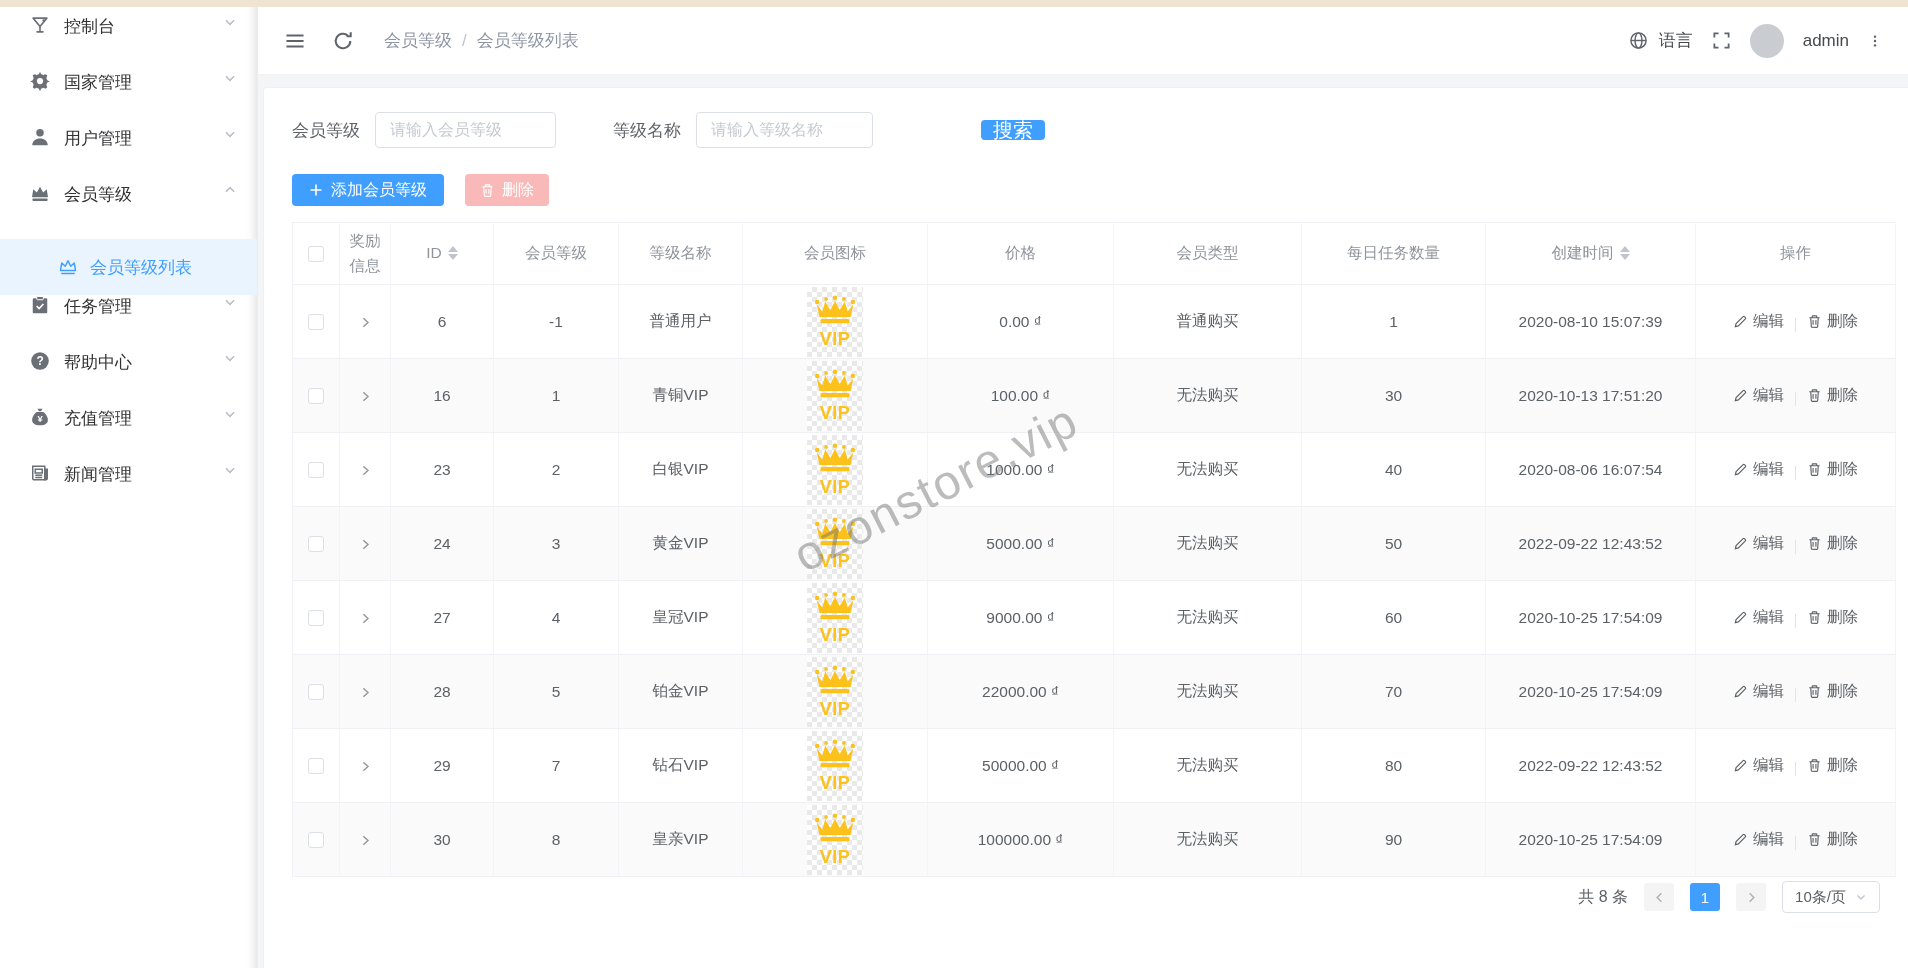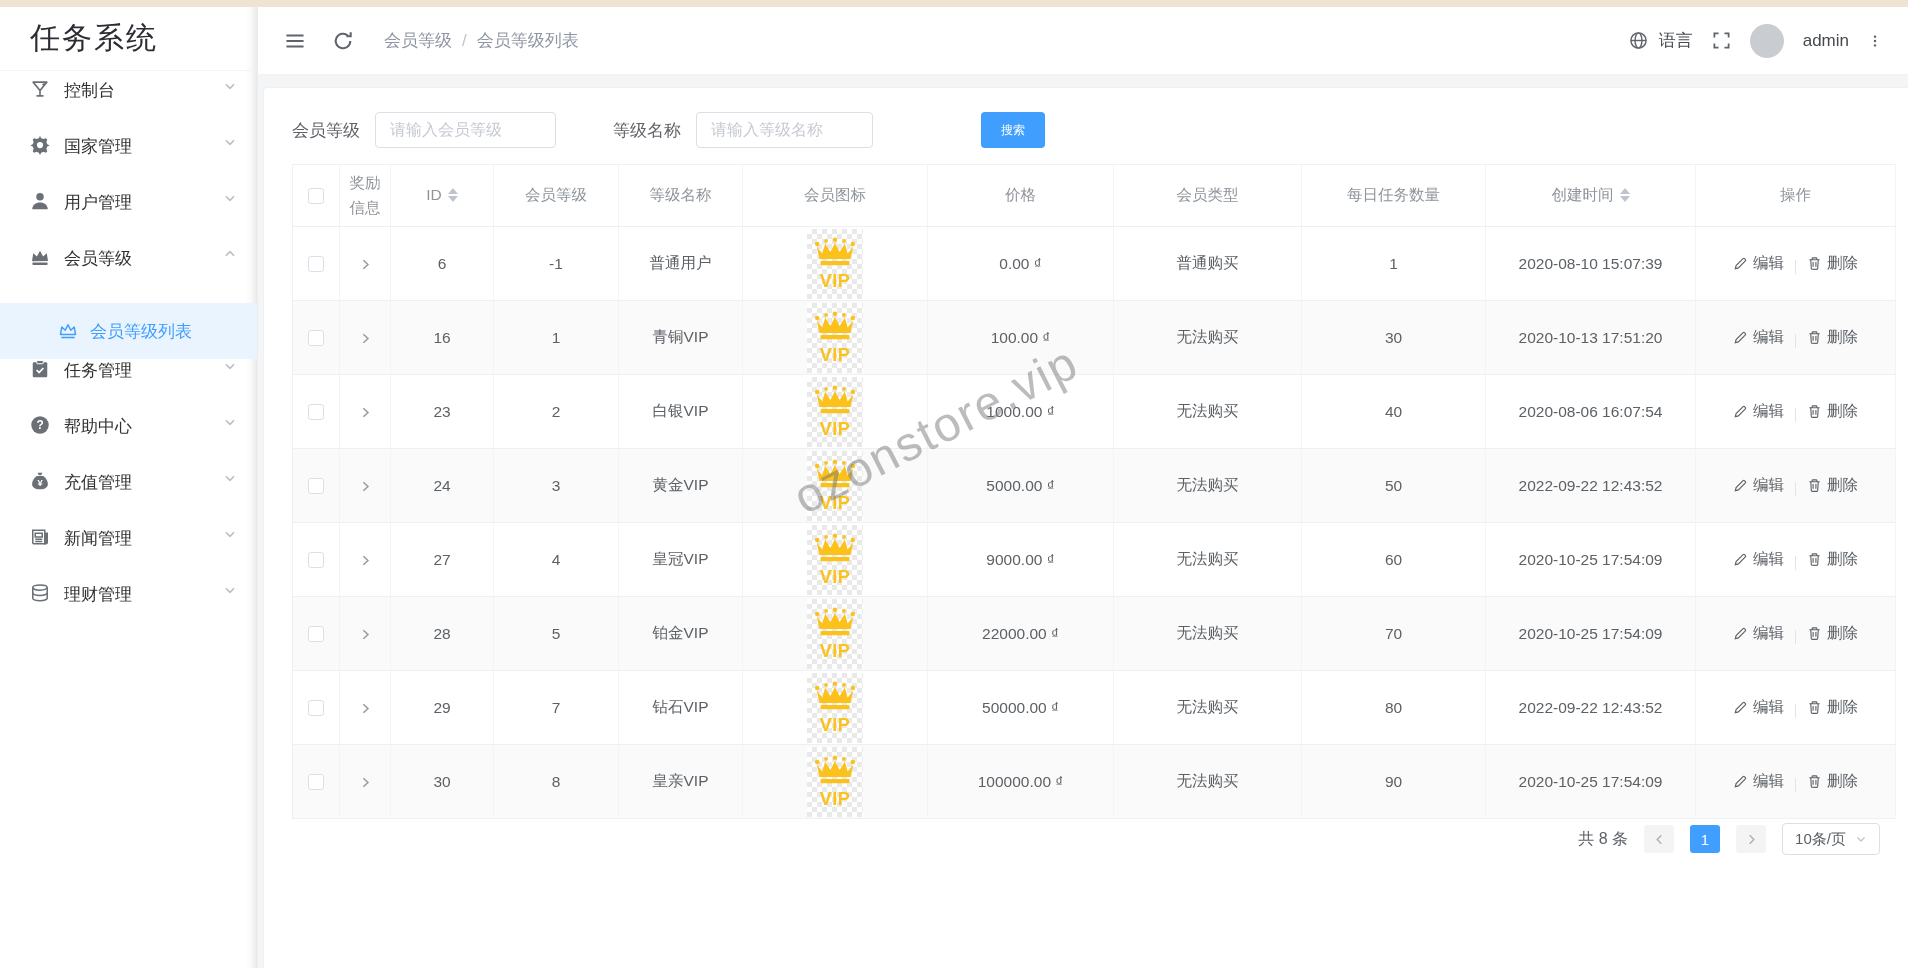--- a/index.html
+++ b/index.html
@@ -48,22 +48,22 @@
 
   
   .filters { display:flex; align-items:center; height:36px; }
   .f-label { font-size:17px; color:#5f6368; margin-right:15px; }
   .f-label2 { margin-left:57px; }
   .text-input { width:181px; height:36px; border:1px solid #dcdfe6; border-radius:4px;
                 padding:0 14px; font-size:16px; color:#606266; outline:none; background:#fff; }
   .text-input::placeholder { color:#c6cad1; }
   .input2 { width:177px; }
   .btn { border:none; cursor:pointer; font-family:inherit; display:inline-flex; align-items:center; justify-content:center; }
-  .btn-search { margin-left:108px; width:64px; height:36px; background:var(--primary,#409eff);
-                color:#fff; font-size:12px; border-radius:4px; }
+  .btn-search { margin-left:108px; width:64px; height:20px; background:var(--primary,#409eff);
+                color:#fff; font-size:20px; border-radius:4px; }
 
   
   .toolbar { margin-top:26px; display:flex; align-items:center; }
   .btn-add { height:32px; padding:0 17px; background:var(--primary,#409eff); color:#fff;
              font-size:16px; border-radius:4px; gap:8px; }
   .btn-add svg { width:14px; height:14px; }
   .btn-del { height:32px; padding:0 15px; margin-left:21px; background:var(--danger,#f9b9b9);
              color:#fff; font-size:16px; border-radius:4px; gap:7px; cursor:not-allowed; }
   .btn-del svg { width:15px; height:15px; }
 
@@ -113,21 +113,20 @@
   .pg-size svg { width:12px; height:12px; color:#c0c4cc; }
 </style>
 </head>
 <body>
 
 <div class="page">
   <div class="top-strip"></div>
   <div class="layout">
 
     <aside class="sidebar">
-      <div class="logo">任务系统</div>
       <nav class="menu">
           <div class="menu-item">
             <span class="mi-icon">
               <svg viewBox="0 0 16 16" fill="none" stroke="currentColor" stroke-width="1.3" stroke-linejoin="round">
                 <path d="M2.5 2.5h11L8 9.2z"></path>
                 <path d="M8 9.2v4.3M5.2 13.5h5.6"></path>
                 <circle cx="11" cy="4.4" r="1.1" fill="currentColor" stroke="none"></circle>
               </svg>
             </span>
             <span class="mi-label">控制台</span>
@@ -234,35 +233,20 @@
           </div>
           <div class="menu-item">
             <span class="mi-icon">
               <svg viewBox="0 0 16 16" fill="none" stroke="currentColor" stroke-width="1.2">
                 <path d="M2.2 2.6h9.6v10.8H3.2a1 1 0 0 1-1-1z"></path>
                 <path d="M11.8 5h2v7.4a1 1 0 0 1-1 1h-1z" fill="currentColor"></path>
                 <path d="M4.2 5h5.6v3H4.2zM4.2 9.8h5.6M4.2 11.6h5.6"></path>
               </svg>
             </span>
             <span class="mi-label">新闻管理</span>
-            <span class="chev">
-              <svg viewBox="0 0 12 12" fill="none" stroke="currentColor" stroke-width="1.3">
-                <path d="M2.5 4.5 6 8l3.5-3.5"></path>
-              </svg>
-            </span>
-          </div>
-          <div class="menu-item">
-            <span class="mi-icon">
-              <svg viewBox="0 0 16 16" fill="none" stroke="currentColor" stroke-width="1.2">
-                <ellipse cx="8" cy="3.6" rx="5.8" ry="2.1"></ellipse>
-                <path d="M2.2 3.6v4.2c0 1.2 2.6 2.1 5.8 2.1s5.8-.9 5.8-2.1V3.6"></path>
-                <path d="M2.2 7.8V12c0 1.2 2.6 2.1 5.8 2.1s5.8-.9 5.8-2.1V7.8"></path>
-              </svg>
-            </span>
-            <span class="mi-label">理财管理</span>
             <span class="chev">
               <svg viewBox="0 0 12 12" fill="none" stroke="currentColor" stroke-width="1.3">
                 <path d="M2.5 4.5 6 8l3.5-3.5"></path>
               </svg>
             </span>
           </div>
         </nav>
     </aside>
 
     <div class="main">
@@ -315,20 +299,34 @@
         <div class="card">
 
           <div class="filters">
             <span class="f-label">会员等级</span>
             <input class="text-input" type="text" placeholder="请输入会员等级" style="">
             <span class="f-label f-label2">等级名称</span>
             <input class="text-input input2" type="text" placeholder="请输入等级名称" style="">
             <button class="btn btn-search">搜索</button>
           </div>
 
+          <div class="toolbar">
+            <button class="btn btn-add">
+              <svg viewBox="0 0 14 14" fill="none" stroke="#fff" stroke-width="1.6">
+                  <path d="M7 1.5v11M1.5 7h11"></path>
+                </svg>
+              <span>添加会员等级</span>
+            </button>
+            <button class="btn btn-del">
+              <svg viewBox="0 0 16 16" fill="none" stroke="#fff" stroke-width="1.2">
+                  <path d="M2.5 4h11M5.5 4V2.8a.8.8 0 0 1 .8-.8h3.4a.8.8 0 0 1 .8.8V4M4 4l.6 9.3a1 1 0 0 0 1 .9h4.8a1 1 0 0 0 1-.9L12 4M6.5 6.5v5M9.5 6.5v5"></path>
+                </svg>
+              <span>删除</span>
+            </button>
+          </div>
 
           <div class="table-wrap">
             <table>
               <colgroup>
                 <col style="width:47px">
                   <col style="width:51px">
                   <col style="width:103px">
                   <col style="width:125px">
                 <col style="width:124px">
                   <col style="width:185px">

